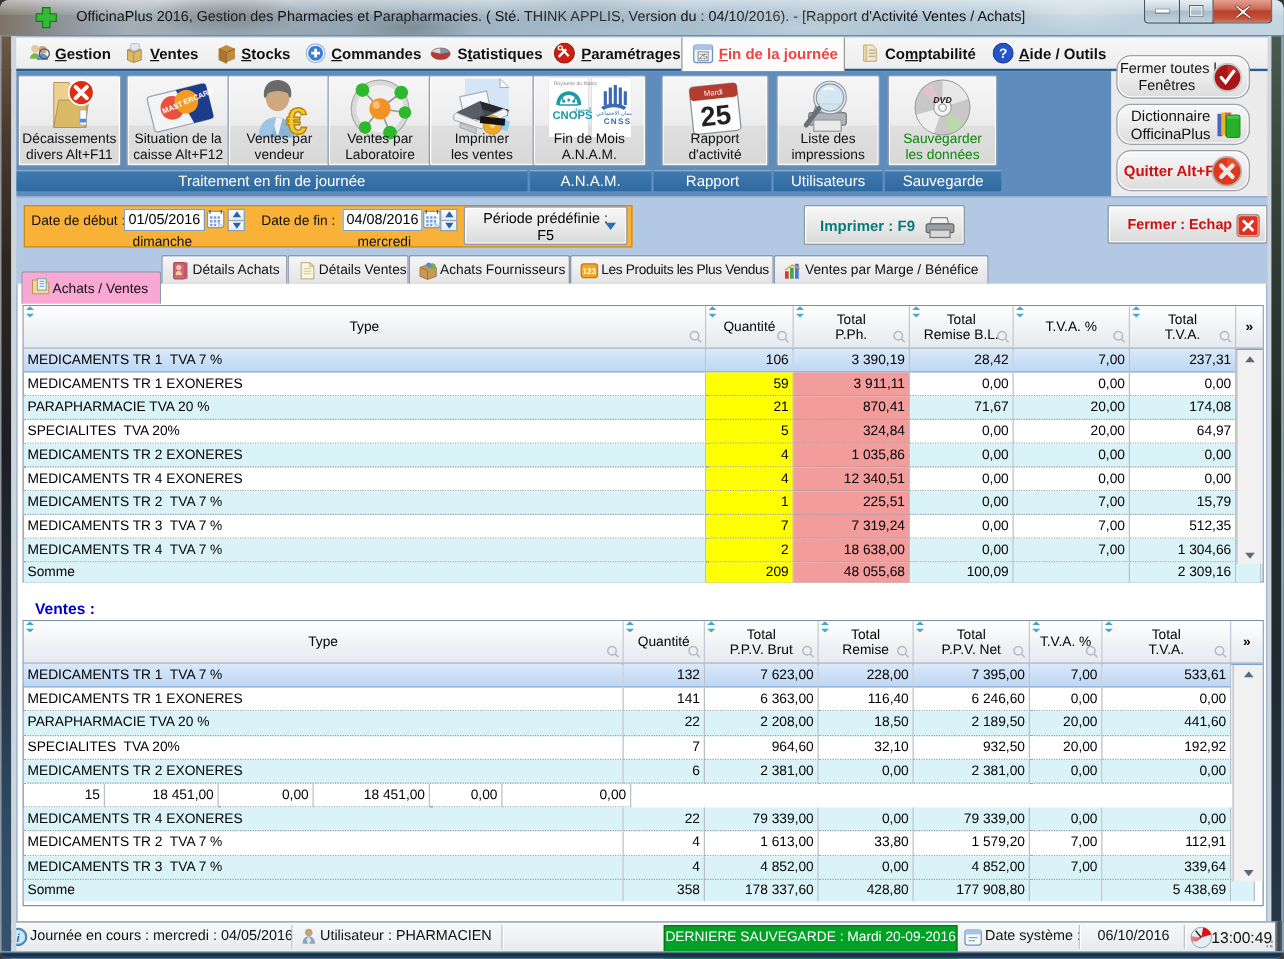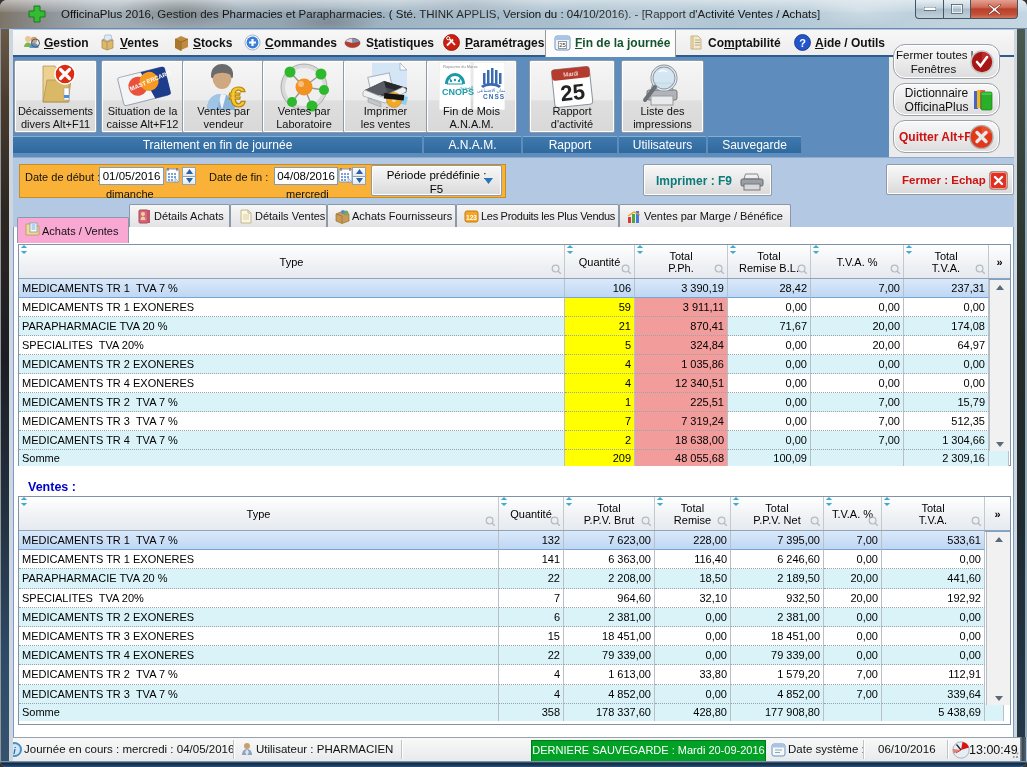--- a/index.html
+++ b/index.html
@@ -18,21 +18,21 @@
 .wb.min{width:29px;border-radius:0 0 0 4px;}
 .wb.max{width:27px;border-left:none;}
 .wb.close{width:47px;border-left:none;border-radius:0 0 4px 0;background:linear-gradient(#e4a091,#cf6a55 40%,#b8402b 50%,#c25038 80%,#d4775f);}
 .wb .g{display:block;}
 
 #menubar{position:absolute;left:1px;top:30px;width:1025px;height:27px;background:linear-gradient(#f7f7f7,#ededed);border-bottom:2px solid #2c5c8c;}
 .mi{position:absolute;top:6px;font-size:12px;font-weight:bold;color:#111;white-space:nowrap;}
 .mi u{text-decoration:underline;}
 .mico{position:absolute;top:4px;width:17px;height:17px;}
 #fintab{position:absolute;left:544px;top:0;width:131px;height:27px;background:#fcfcfc;border-left:1px solid #999;border-right:1px solid #999;}
-#fintab .t{position:absolute;left:29px;top:6px;font-size:12px;font-weight:bold;color:#14532d;white-space:nowrap;}
+#fintab .t{position:absolute;left:29px;top:6px;font-size:12px;font-weight:bold;color:#ef4444;white-space:nowrap;}
 
 #toolbar{position:absolute;left:13px;top:57px;width:876px;height:100px;background:#5e8cbd;}
 #rpanelbg{position:absolute;left:889px;top:57px;width:125px;height:100px;background:#ebebeb;}
 .tbtn{position:absolute;top:3px;height:73px;border:1px solid #8e9aa6;border-radius:2px;background:linear-gradient(#f6f6f6,#ececec 55%,#dfdfdf 56%,#d8d8d8);box-shadow:inset 0 0 0 1px #fff;text-align:center;}
 .tbtn .lbl{position:absolute;left:0;right:0;bottom:2px;font-size:11px;line-height:12.5px;color:#111;}
 .tbtn svg{position:absolute;left:50%;transform:translateX(-50%);top:1px;}
 .tcap{position:absolute;top:79px;height:17px;background:linear-gradient(#4079ad,#2e699f);color:#fff;font-size:12px;text-align:center;line-height:17px;border-top:1px solid #86aed0;}
 
 .rbtn{position:absolute;left:893px;width:107px;border:1px solid #9aa2aa;border-radius:12px;background:linear-gradient(#f8f8f8,#eaeaea 55%,#dcdcdc);box-shadow:inset 0 0 0 1px #fff;font-size:12px;color:#111;}
 .rbtn .txt{position:absolute;left:8px;right:28px;top:50%;transform:translateY(-50%);text-align:center;line-height:14px;}
@@ -291,20 +291,35 @@
           <rect x="14" y="34" width="22" height="9" fill="#e8eaec" stroke="#999"></rect>
           <circle cx="27" cy="16" r="12" fill="#cfe4f2" fill-opacity=".85" stroke="#8a96a0" stroke-width="3"></circle>
           <circle cx="27" cy="16" r="12" fill="none" stroke="#e8ecf0" stroke-width="1.2"></circle>
           <path d="M18 25L8 38" stroke="#6a7078" stroke-width="4" stroke-linecap="round"></path>
           <path d="M22 10c2-2 6-2 8 0" stroke="#fff" stroke-width="1.5" fill="none"></path>
         </svg>
       <div class="lbl">Liste des<br>impressions</div>
     </div>
     <div class="tcap" style="left:606px;width:87px">Utilisateurs</div>
 
+    <div class="tbtn" style="left:697px;width:88px">
+      <svg width="54" height="48" viewBox="0 0 54 48">
+          <circle cx="27" cy="24" r="22" fill="#dcdcdc"></circle>
+          <circle cx="27" cy="24" r="22" fill="#c8c8c8"></circle>
+          <path d="M27 2A22 22 0 0 1 48 17L27 24z" fill="#e8e8e8"></path>
+          <path d="M5 30A22 22 0 0 0 20 45L27 24z" fill="#efefef"></path>
+          <path d="M44 38A22 22 0 0 1 34 45L27 24z" fill="#b8e0a0" opacity=".7"></path>
+          <path d="M8 10A22 22 0 0 1 18 4L27 24z" fill="#f0c0d0" opacity=".6"></path>
+          <circle cx="27" cy="24" r="7" fill="#f4f4f4" stroke="#aaa"></circle>
+          <circle cx="27" cy="24" r="3" fill="#fff" stroke="#999"></circle>
+          <text x="27" y="20" font-size="7" font-weight="bold" font-style="italic" text-anchor="middle" fill="#222">DVD</text>
+          <circle cx="27" cy="24" r="22" fill="none" stroke="#999" stroke-width=".8"></circle>
+        </svg>
+      <div class="lbl" style="color:#0a8a0a">Sauvegarder<br>les données</div>
+    </div>
     <div class="tcap" style="left:695px;width:93px">Sauvegarde</div>
   </div>
   <div id="rpanelbg"></div>
   <div class="rbtn" style="top:44px;height:35px">
     <div class="txt" style="white-space:nowrap;left:2px;font-size:11.5px">Fermer toutes les<br>Fenêtres</div>
     <svg width="24" height="24" viewBox="0 0 24 24">
         <circle cx="12" cy="12" r="11" fill="#a81616"></circle>
         <circle cx="12" cy="12" r="11" fill="none" stroke="#c8c8c8" stroke-width="1.6"></circle>
         <path d="M12 2a10 10 0 0 1 9 6l-9 4z" fill="#c33" opacity=".7"></path>
         <path d="M7 12l3.5 4L17 7" fill="none" stroke="#fff" stroke-width="2.6" stroke-linecap="round"></path>
@@ -752,21 +767,20 @@
 <div class="grow " style="height:19.2px">
           <div class="gc txt cy" style="width:480px">MEDICAMENTS TR 2 EXONERES</div>
           <div class="gc num cy" style="width:65px">6</div>
           <div class="gc num cy" style="width:91px">2 381,00</div>
           <div class="gc num cy" style="width:76px">0,00</div>
           <div class="gc num cy" style="width:93px">2 381,00</div>
           <div class="gc num cy" style="width:58px">0,00</div>
           <div class="gc num cy" style="width:103px">0,00</div>
         </div>
 <div class="grow " style="height:19.2px">
-          <div class="gc txt" style="width:480px">MEDICAMENTS TR 3 EXONERES</div>
           <div class="gc num" style="width:65px">15</div>
           <div class="gc num" style="width:91px">18 451,00</div>
           <div class="gc num" style="width:76px">0,00</div>
           <div class="gc num" style="width:93px">18 451,00</div>
           <div class="gc num" style="width:58px">0,00</div>
           <div class="gc num" style="width:103px">0,00</div>
         </div>
 <div class="grow " style="height:19.2px">
           <div class="gc txt cy" style="width:480px">MEDICAMENTS TR 4 EXONERES</div>
           <div class="gc num cy" style="width:65px">22</div>

